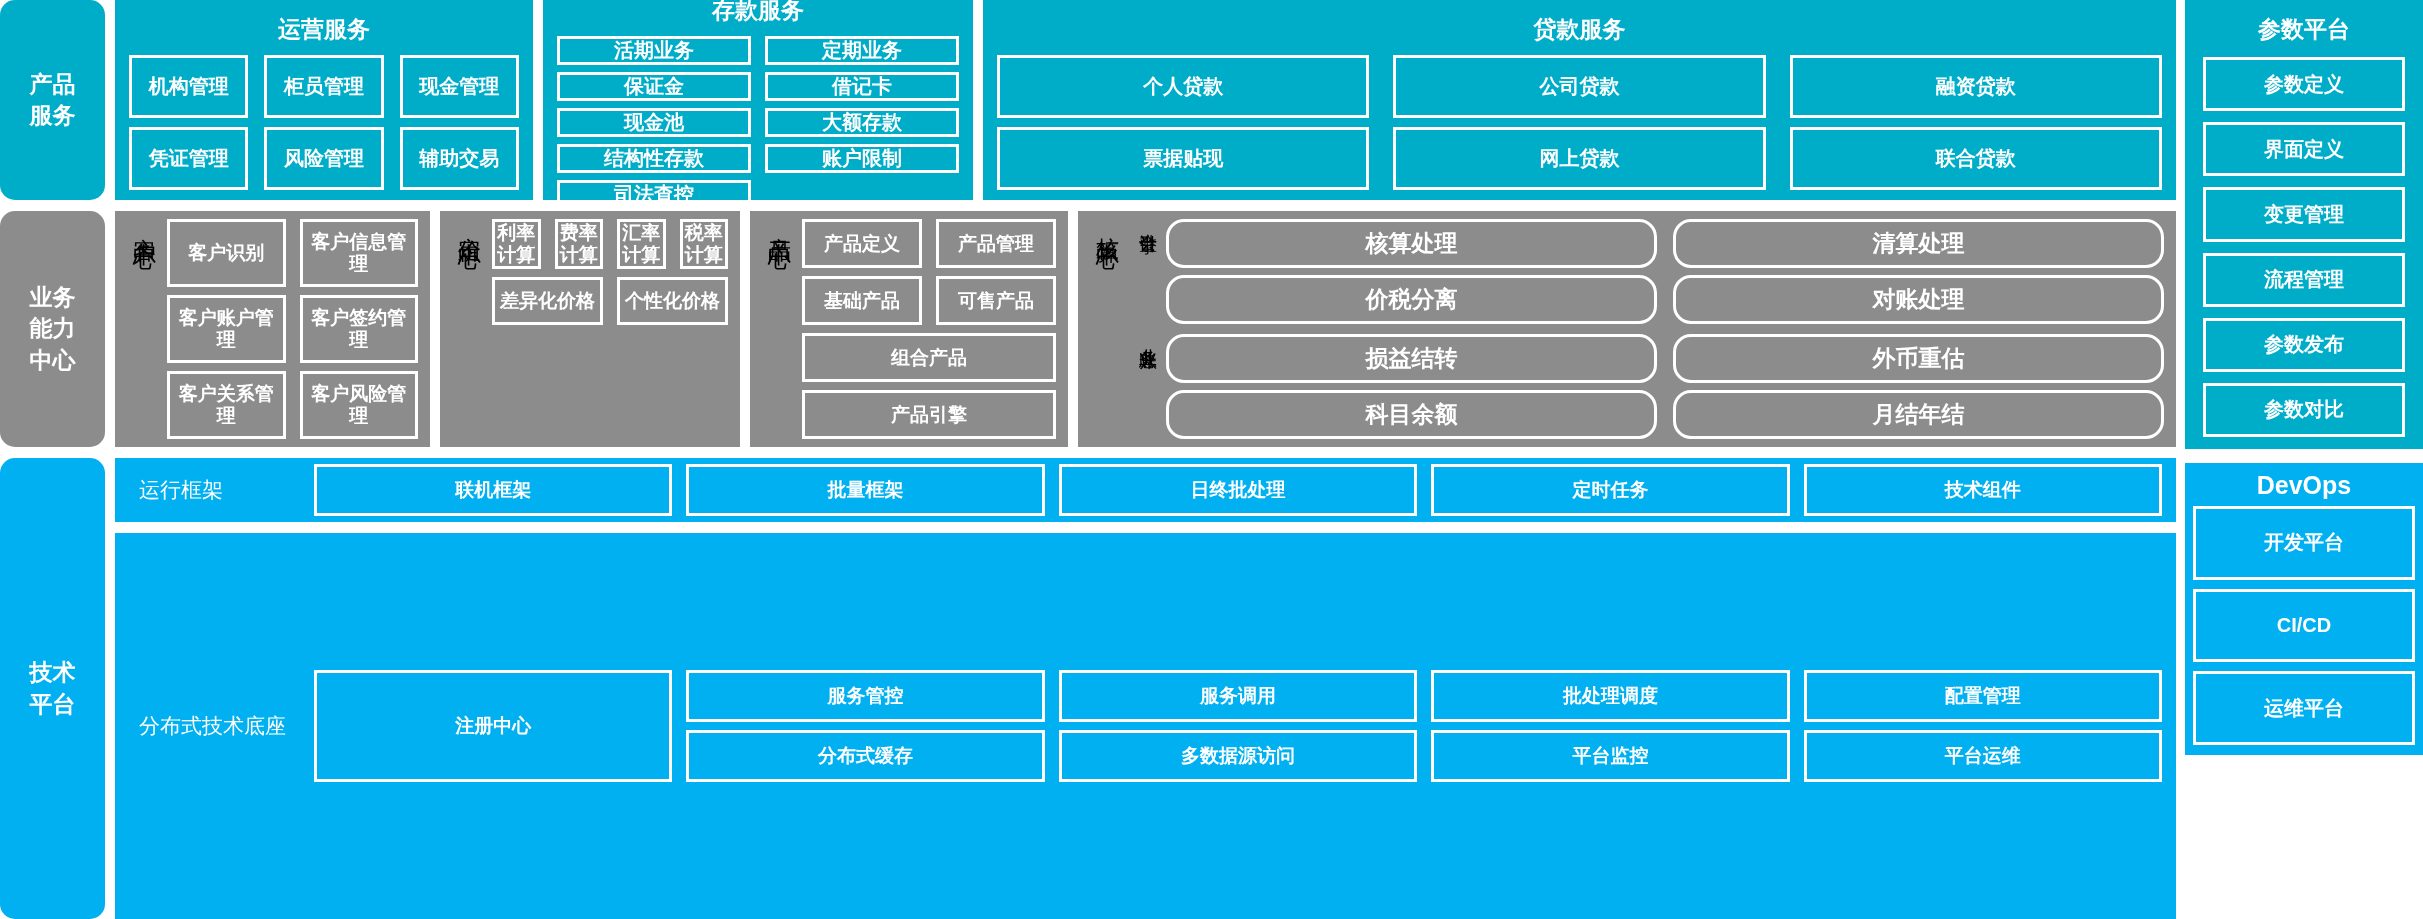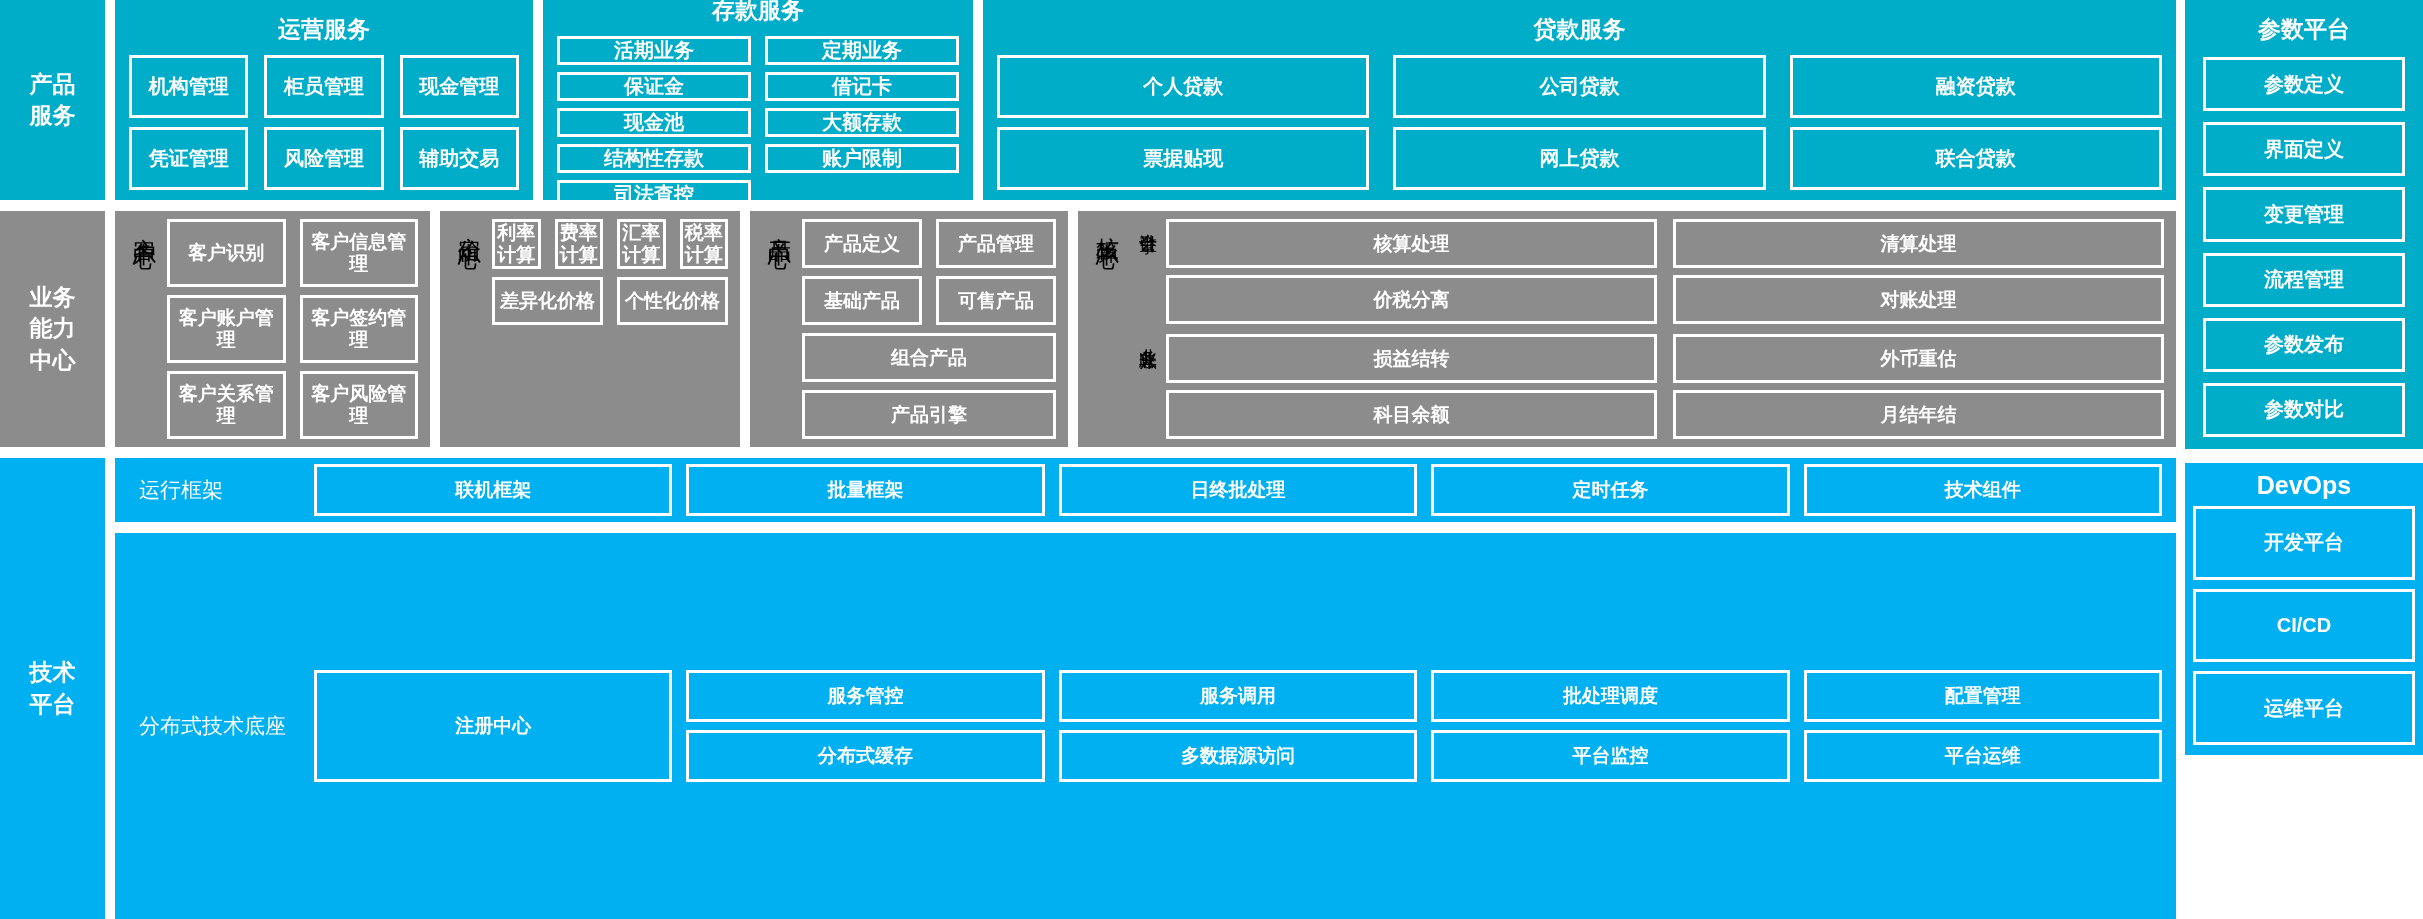--- a/index.html
+++ b/index.html
@@ -32,20 +32,21 @@
   .row1 { height: 200px; display: flex; gap: 10px; }
   .tealbg { background: #00ADC9; justify-content: center; }
   .bluebg { background: #00B0F0; }
   .graybg { background: #8C8C8C; }
 
   .band-label {
     width: 105px; flex: 0 0 105px;
     display: flex; align-items: center; justify-content: center;
     color: #fff; font-weight: bold; font-size: 23px; line-height: 1.35;
     text-align: center;
+    border-radius: 15px;
   }
 
   .svc-panel { display: flex; flex-direction: column; align-items: center; padding: 8px 14px 10px; }
   .svc-title { color: #fff; font-size: 23px; font-weight: bold; padding: 6px 0 10px; }
   .svc-grid { display: grid; gap: 9px 16px; width: 100%; flex: 1; }
   .svc-grid .tile { font-size: 20px; }
 
   #panel-operations { flex: 0 0 418px; }
   #panel-operations .svc-grid { grid-template-columns: repeat(3, 1fr); grid-template-rows: repeat(2, 1fr); }
   #panel-deposit { flex: 0 0 430px; }
@@ -64,21 +65,21 @@
   #center-customer .center-body { grid-template-columns: 1fr 1fr; grid-template-rows: repeat(3,1fr); }
   #center-pricing { flex: 0 0 300px; }
   #center-pricing .center-body { grid-template-columns: 1fr 1fr 1fr 1fr; grid-template-rows: repeat(4,1fr); }
   #center-product { flex: 0 0 318px; }
   #center-product .center-body { grid-template-columns: 1fr 1fr; grid-template-rows: repeat(4,1fr); }
   #center-accounting { flex: 1 1 auto; display: flex; }
   #center-accounting .acct-sub { flex: 1; display: flex; flex-direction: column; gap: 10px; }
   #center-accounting .acct-group { flex: 1; display: flex; gap: 6px; }
   #center-accounting .acct-group > .vrail { flex: 0 0 30px; font-size: 18px; letter-spacing: 1px; }
   #center-accounting .acct-grid { flex: 1; display: grid; grid-template-columns: 1fr 1fr; grid-template-rows: 1fr 1fr; gap: 7px 16px; }
-  #center-accounting .acct-grid .tile { font-size: 19px; }
+  #center-accounting .acct-grid .tile { font-size: 23px; border-radius: 18px; }
   .span2 { grid-column: span 2; }
 
   
   .row3 { flex: 1; display: flex; gap: 10px; }
   .row3-right { flex: 1; display: flex; flex-direction: column; gap: 11px; }
   .tech-band { display: flex; align-items: center; padding: 6px 14px; gap: 10px; }
   .tech-band-label { flex: 0 0 175px; color: #fff; font-size: 21px; font-weight: normal; padding-left: 10px; }
   .tech-items { flex: 1; display: grid; gap: 8px 14px; }
   .tech-items .tile { font-size: 19px; padding: 12px 0; }
   #tech-runtime { flex: 0 0 52px; }

